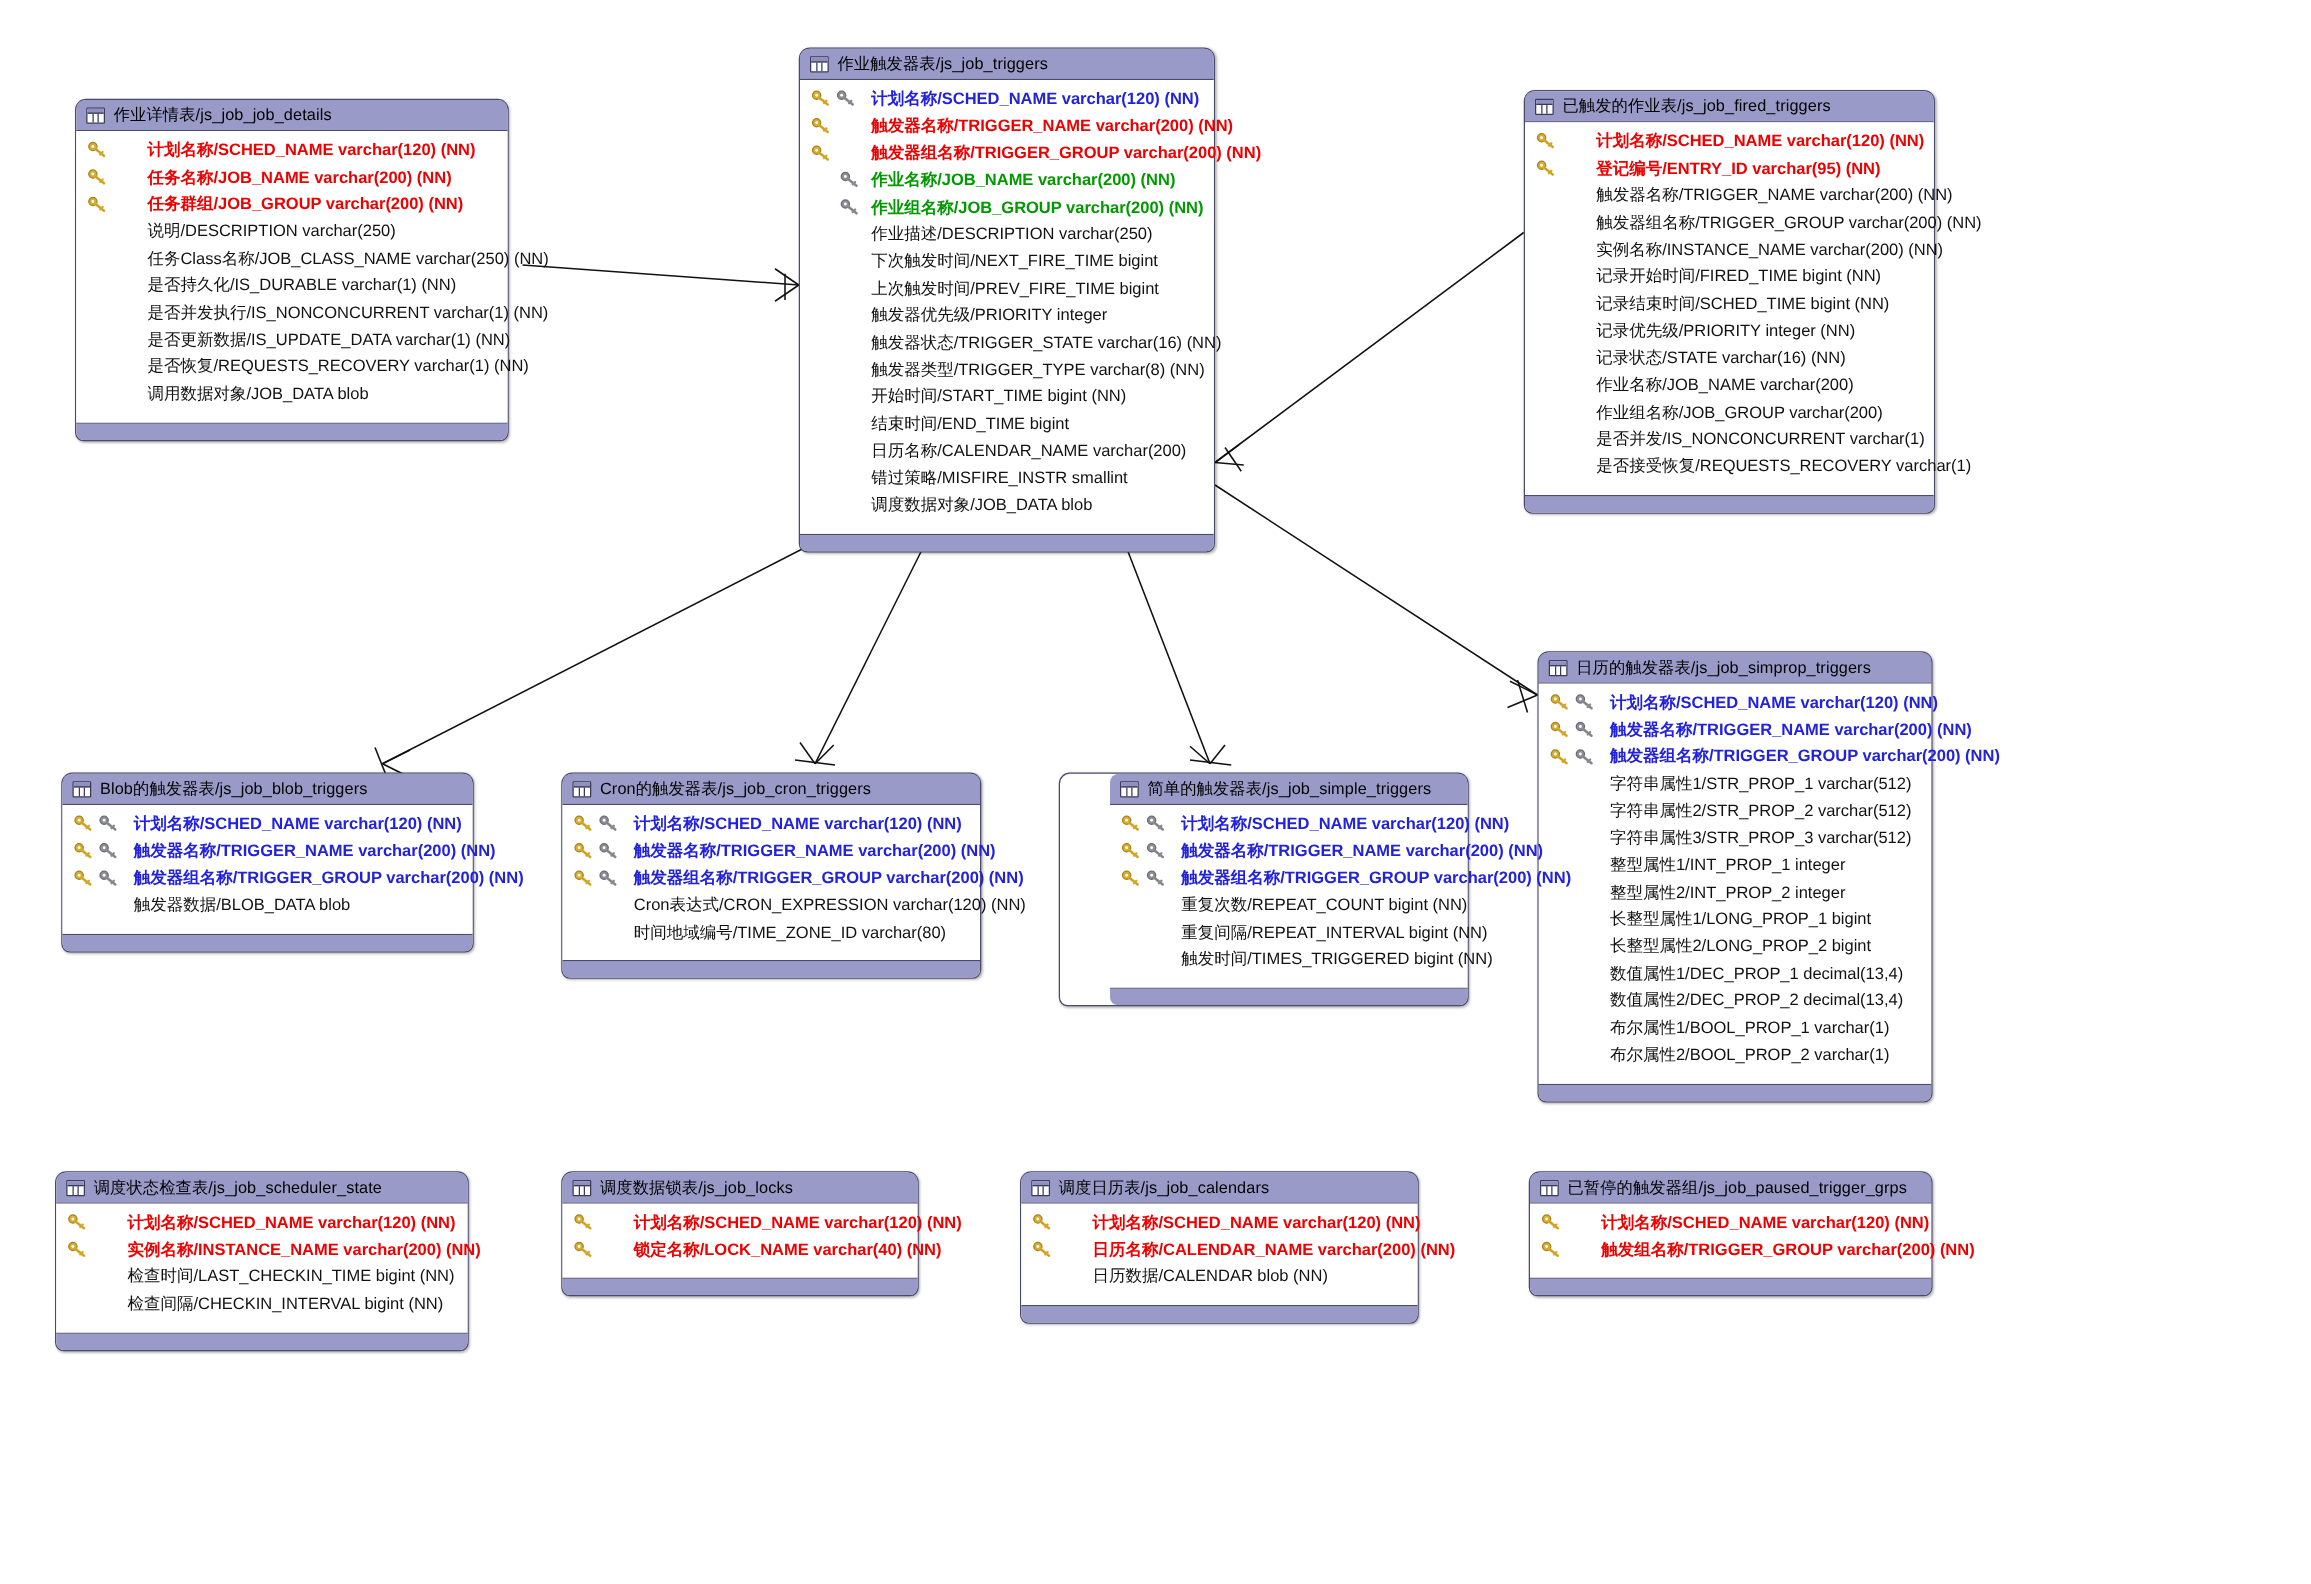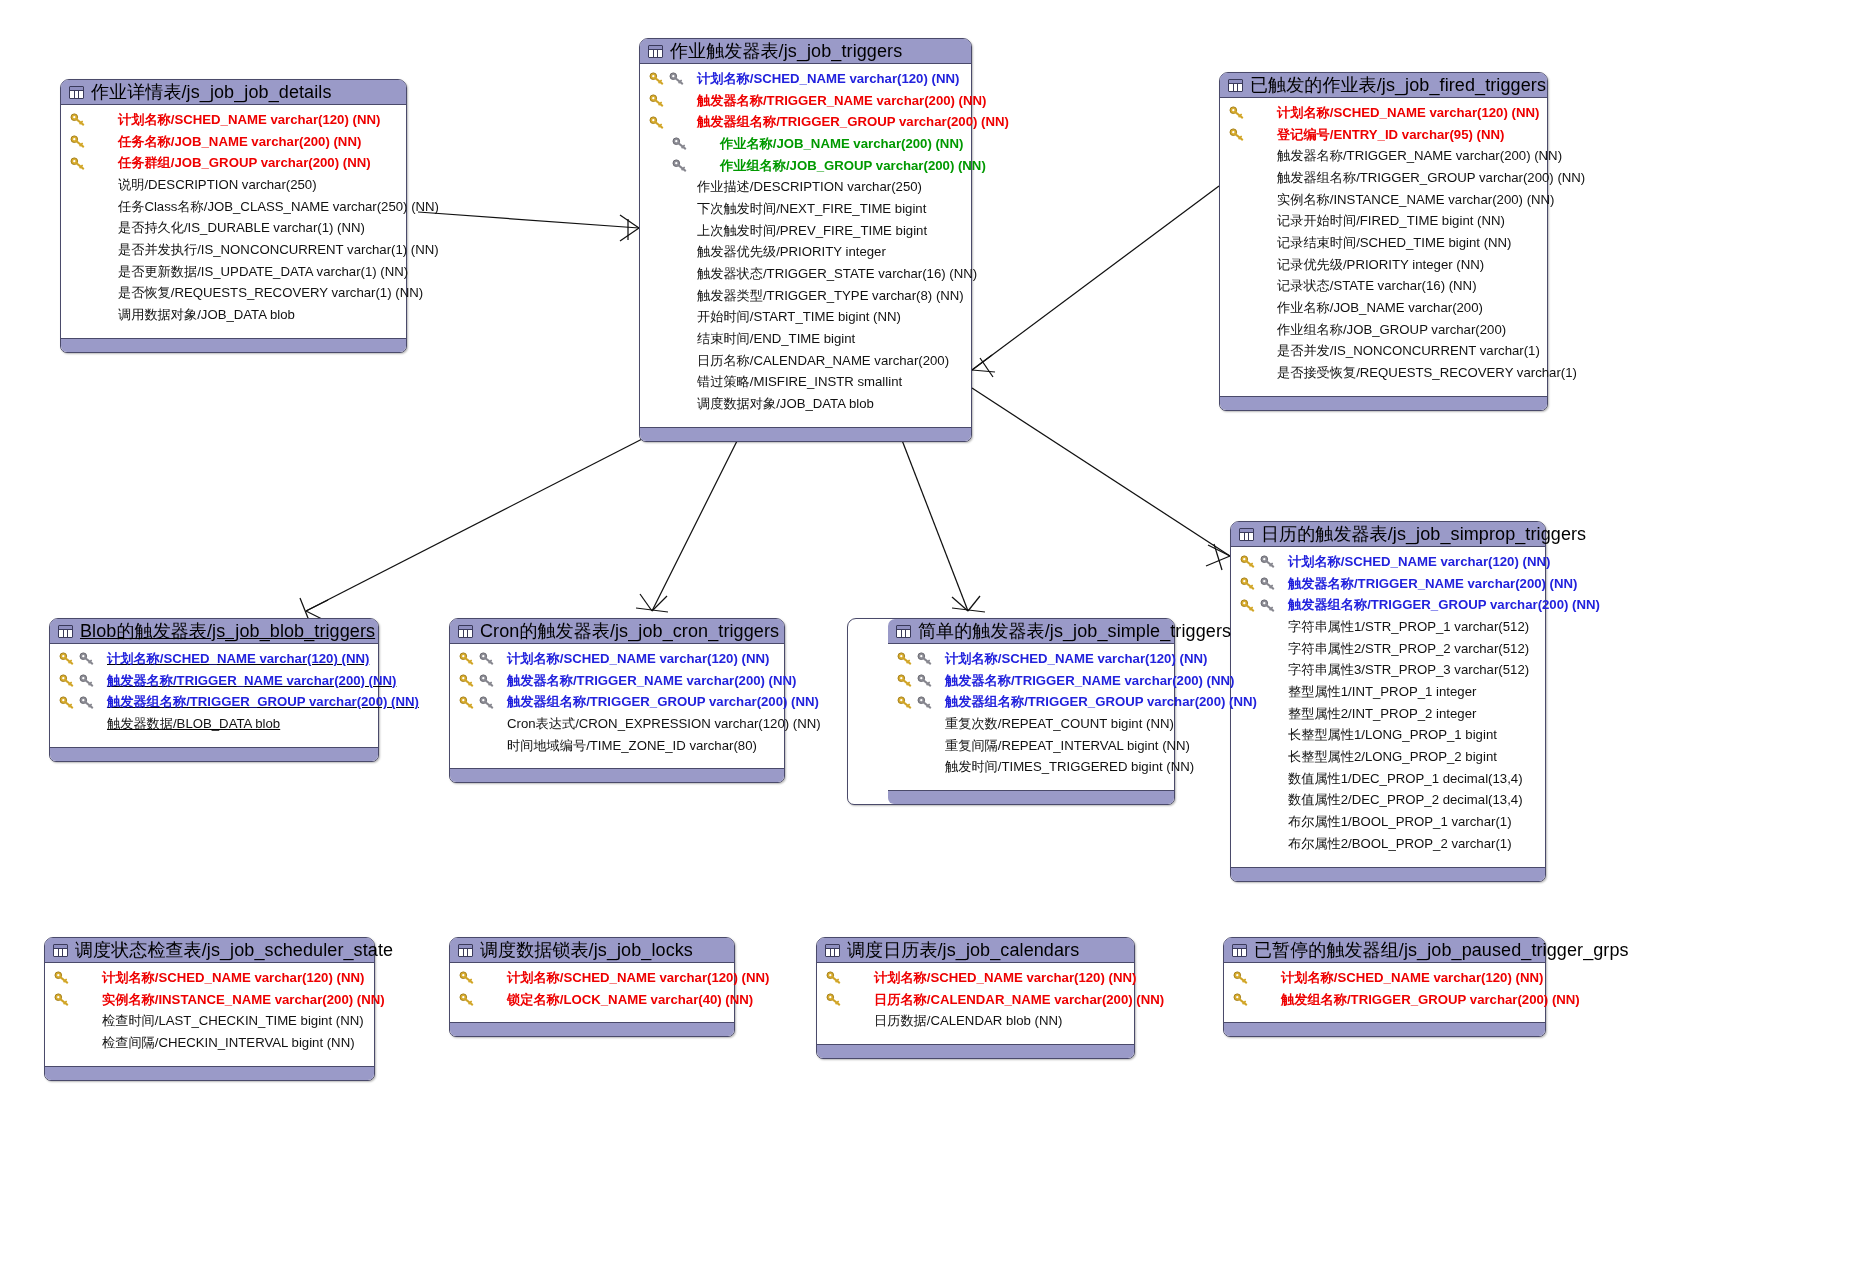--- a/index.html
+++ b/index.html
@@ -19,21 +19,21 @@
     box-shadow:1px 1px 2px rgba(0,0,0,.28);
   }
   .ent-header{
     background:#9a9ac8;
     border-bottom:1px solid #4a4a6a;
     border-radius:7px 7px 0 0;
     height:25px;
     display:flex;align-items:center;
     padding:0 6px 0 8px;
     box-sizing:border-box;
-    font-size:18px;color:#000;
+    font-size:13px;color:#000;
     white-space:nowrap;
   }
   .ent-title{margin-left:7px;letter-spacing:.1px;}
   .tbl-icon{
     width:13px;height:11px;flex:0 0 auto;
     border:1px solid #3a3a5a;background:#fff;
     position:relative;border-radius:1px;
   }
   .tbl-icon::before{
     content:"";position:absolute;left:0;right:0;top:0;height:3px;
@@ -59,21 +59,21 @@
     font-size:13.2px;
     white-space:nowrap;
   }
   .keys{width:46px;flex:0 0 46px;display:flex;align-items:center;gap:3px;}
   .keys.indent{padding-left:23px;width:46px;box-sizing:border-box;}
   .key{width:17px;height:13px;flex:0 0 auto;}
   .attr-text{padding-left:2px;}
 
   .c-red{color:#ee0000;font-weight:bold;}
   .c-blue{color:#2222dd;font-weight:bold;}
-  .c-green{color:#009900;font-weight:bold;margin-left:23px;}
+  .c-green{color:#009900;font-weight:bold;}
   .c-black{color:#111;}
 </style>
 </head>
 <body>
 
 <div id="canvas">
 
   <svg id="links" viewBox="0 0 1849 1267" xmlns="http://www.w3.org/2000/svg">
     <g stroke="#111111" stroke-width="1.25" fill="none">
 
@@ -515,21 +515,21 @@
           <span class="attr-text c-black">布尔属性1/BOOL_PROP_1 varchar(1)</span>
         </div>
         <div class="attr">
           <span class="keys"></span>
           <span class="attr-text c-black">布尔属性2/BOOL_PROP_2 varchar(1)</span>
         </div>
       </div>
       <div class="ent-footer-gap"></div>
       <div class="ent-footer"></div>
     </div>
-    <div class="entity" style="left: 49px; top: 618px; width: 330px; text-decoration: underline;">
+    <div class="entity" style="left: 49px; top: 618px; width: 330px;">
       <div class="ent-header">
         <span class="tbl-icon"></span>
         <span class="ent-title">Blob的触发器表/js_job_blob_triggers</span>
       </div>
       <div class="ent-body">
         <div class="attr">
           <span class="keys">
             <svg viewBox="0 0 17 13" class="key">
               <circle cx="4.3" cy="4.2" r="3.3" fill="#d9ad2e" stroke="#a6811c" stroke-width="1"></circle>
               <circle cx="4.3" cy="4.2" r="1.15" fill="#ffffff"></circle>

